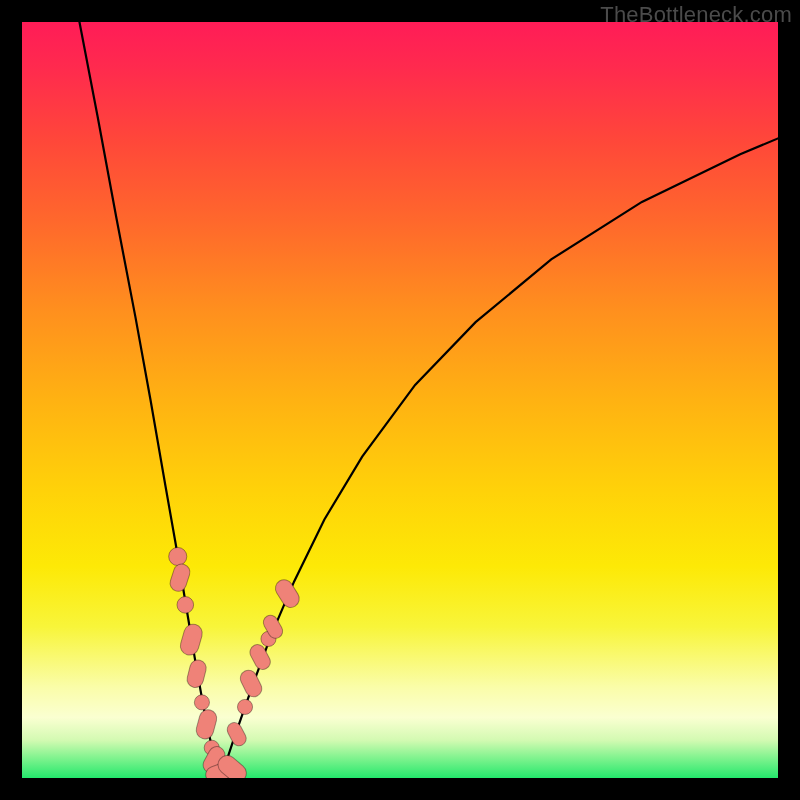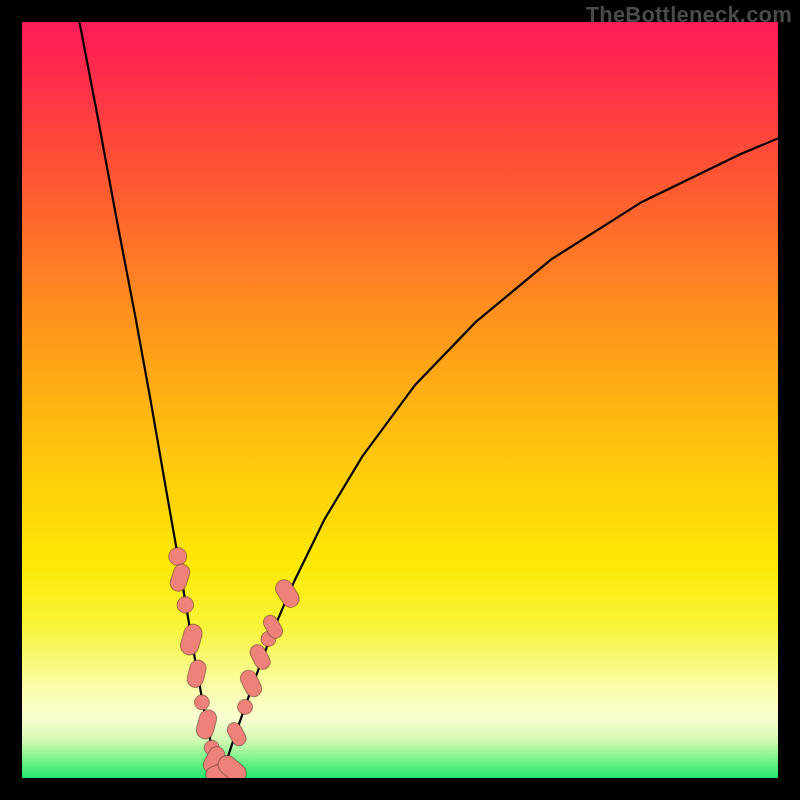--- a/index.html
+++ b/index.html
@@ -47,21 +47,21 @@
       #24e86c 100%
     );
   }
   .watermark {
     position: absolute;
     top: 2px;
     right: 8px;
     color: #4b4b4b;
     font-size: 22px;
     letter-spacing: 0.2px;
-    font-weight: 700;
+    font-weight: 400;
   }
   svg.curves {
     position: absolute;
     inset: 0;
     width: 756px;
     height: 756px;
   }
   .curve-line {
     fill: none;
     stroke: #000;

